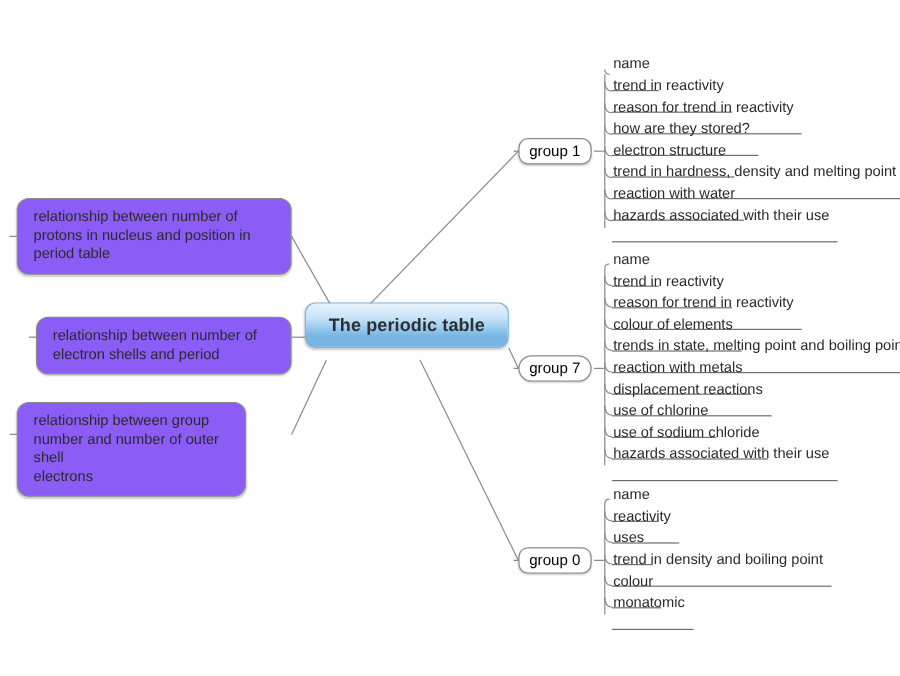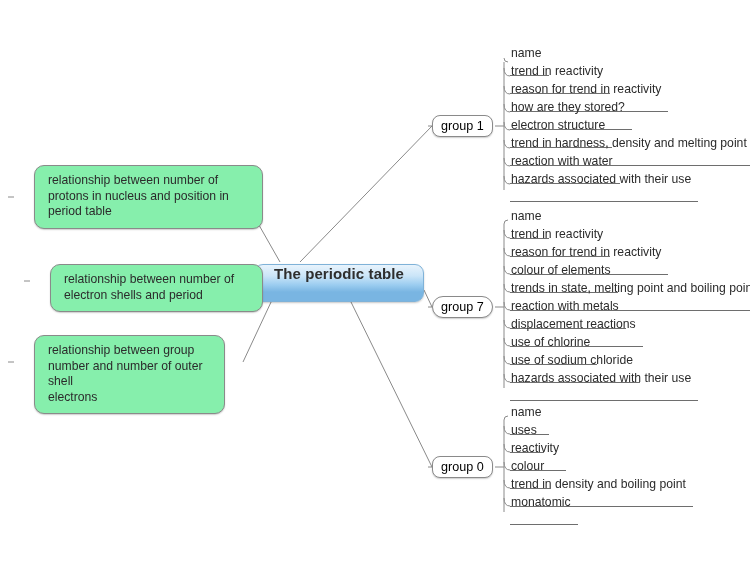--- a/index.html
+++ b/index.html
@@ -26,57 +26,56 @@
     left: 0; top: 0;
     width: 750px;
     height: 563px;
     pointer-events: none;
   }
 
   
   .central-node {
     position: absolute;
     left: 254px;
-    top: 264px;
+    top: 252px;
     width: 170px;
     height: 38px;
     box-sizing: border-box;
     border: 1px solid #7fb2d8;
     border-radius: 9px;
     background: linear-gradient(to bottom,
                 #e8f3fc 0%,
                 #cbe5f8 30%,
                 #9ccdf0 55%,
                 #79b5e2 75%,
                 #79b5e2 100%);
     display: flex;
-    align-items: flex-start;
+    align-items: center;
     justify-content: center;
     box-shadow: 0 1px 2px rgba(0,0,0,0.22);
   }
   .central-node .label {
     font-size: 15px;
     font-weight: bold;
     color: #2e2e2e;
     letter-spacing: 0.1px;
   }
 
   
   .left-box {
     position: absolute;
     box-sizing: border-box;
     border: 1px solid #8a8a8a;
     border-radius: 10px;
-    background: #86efac;
+    background: #8b5cf6;
     padding: 7px 11px 8px 13px;
     font-size: 12.2px;
     line-height: 15.5px;
     color: #2b2b2b;
     box-shadow: 0 1px 1.5px rgba(0,0,0,0.20);
-    margin-left: 20px;
   }
 
   
   .group-node {
     position: absolute;
     box-sizing: border-box;
     border: 1px solid #8a8a8a;
     border-radius: 8px;
     background: #ffffff;
     height: 22px;
@@ -260,29 +259,29 @@
     <div class="leaf">
         <span class="leaf-text">hazards associated with their use</span>
       </div>
   </div>
 
   <div class="branch" style="left:506px; top:405px;">
     <div class="leaf">
         <span class="leaf-text">name</span>
       </div>
     <div class="leaf">
+        <span class="leaf-text">reactivity</span>
+      </div>
+    <div class="leaf">
         <span class="leaf-text">uses</span>
       </div>
     <div class="leaf">
-        <span class="leaf-text">reactivity</span>
+        <span class="leaf-text">trend in density and boiling point</span>
       </div>
     <div class="leaf">
         <span class="leaf-text">colour</span>
       </div>
     <div class="leaf">
-        <span class="leaf-text">trend in density and boiling point</span>
-      </div>
-    <div class="leaf">
         <span class="leaf-text">monatomic</span>
       </div>
   </div>
 
 </div>
 
 </body></html>

